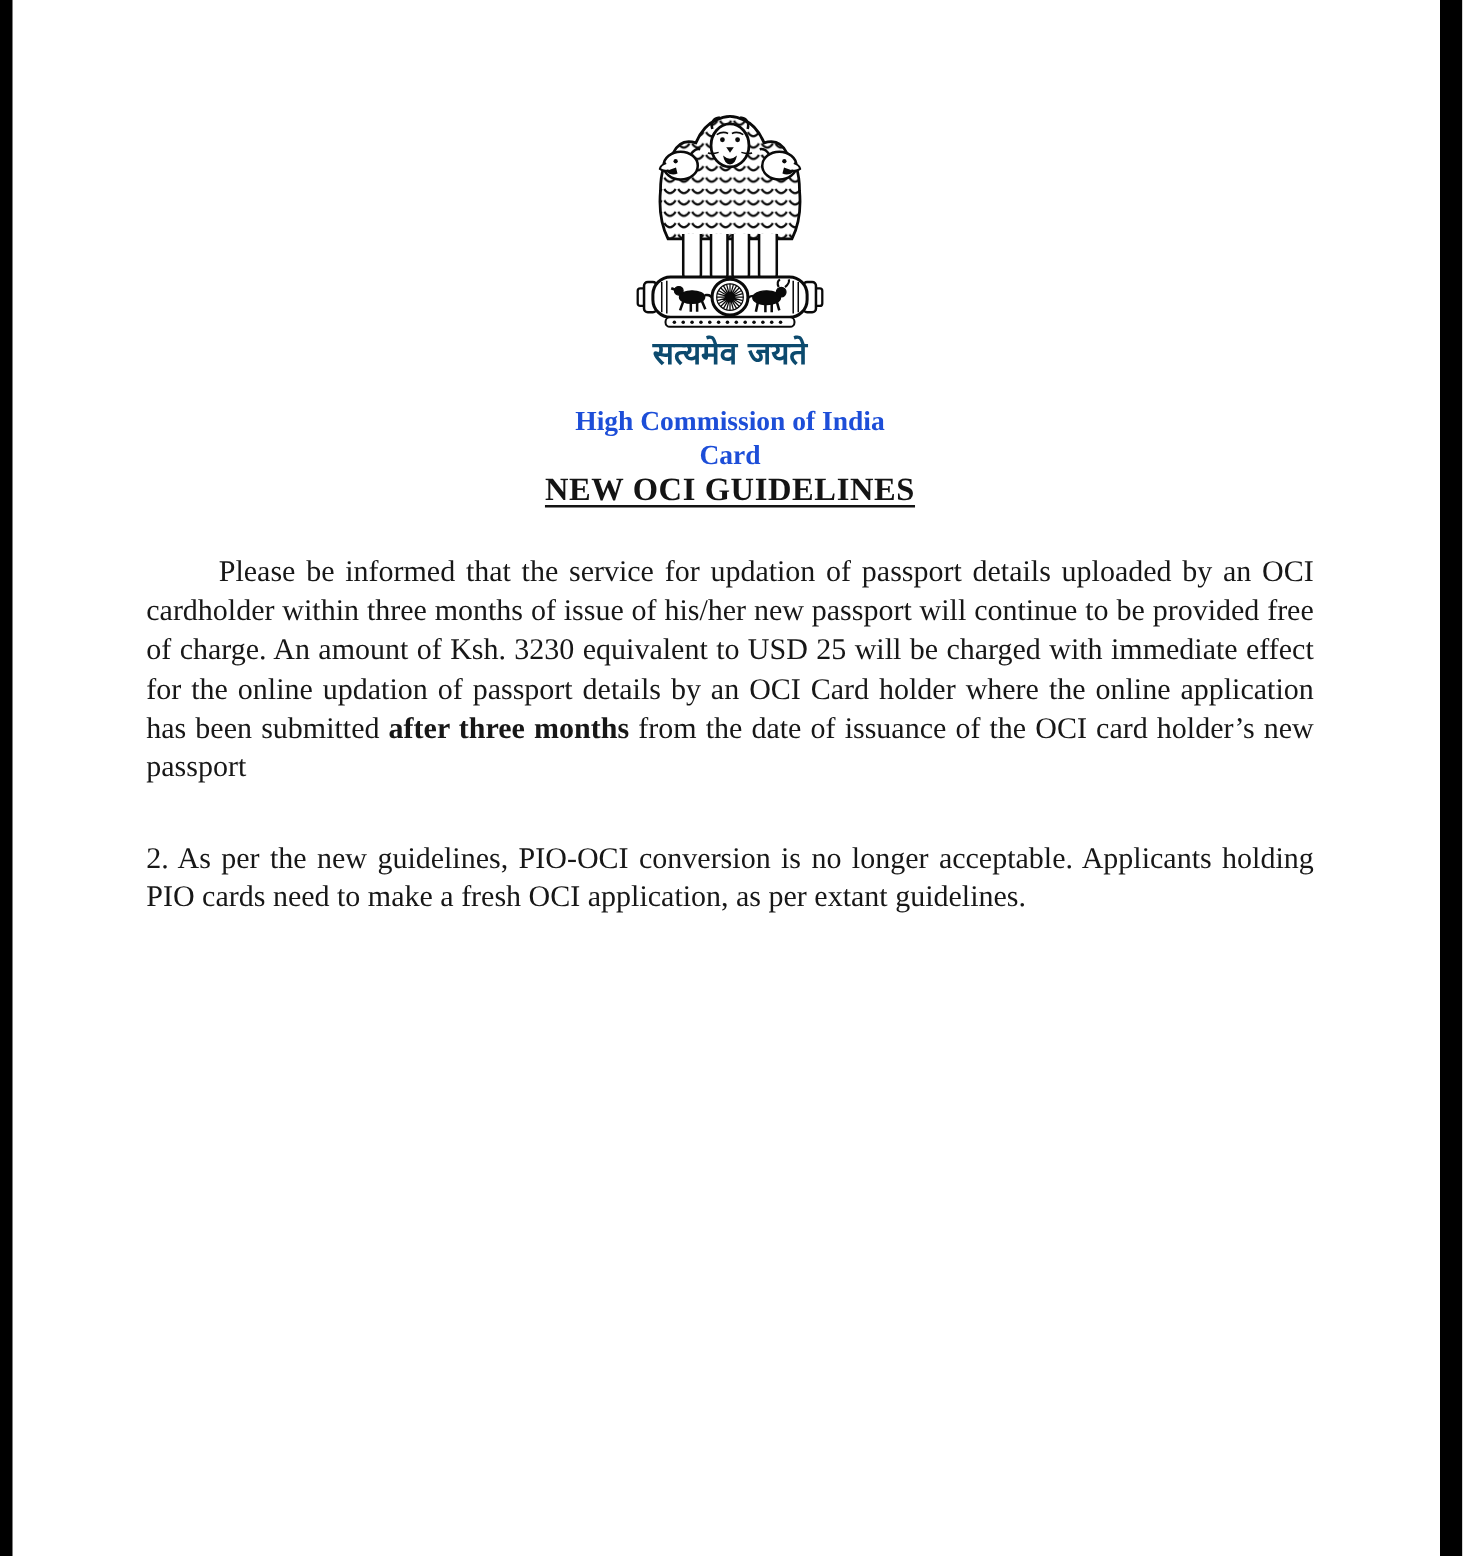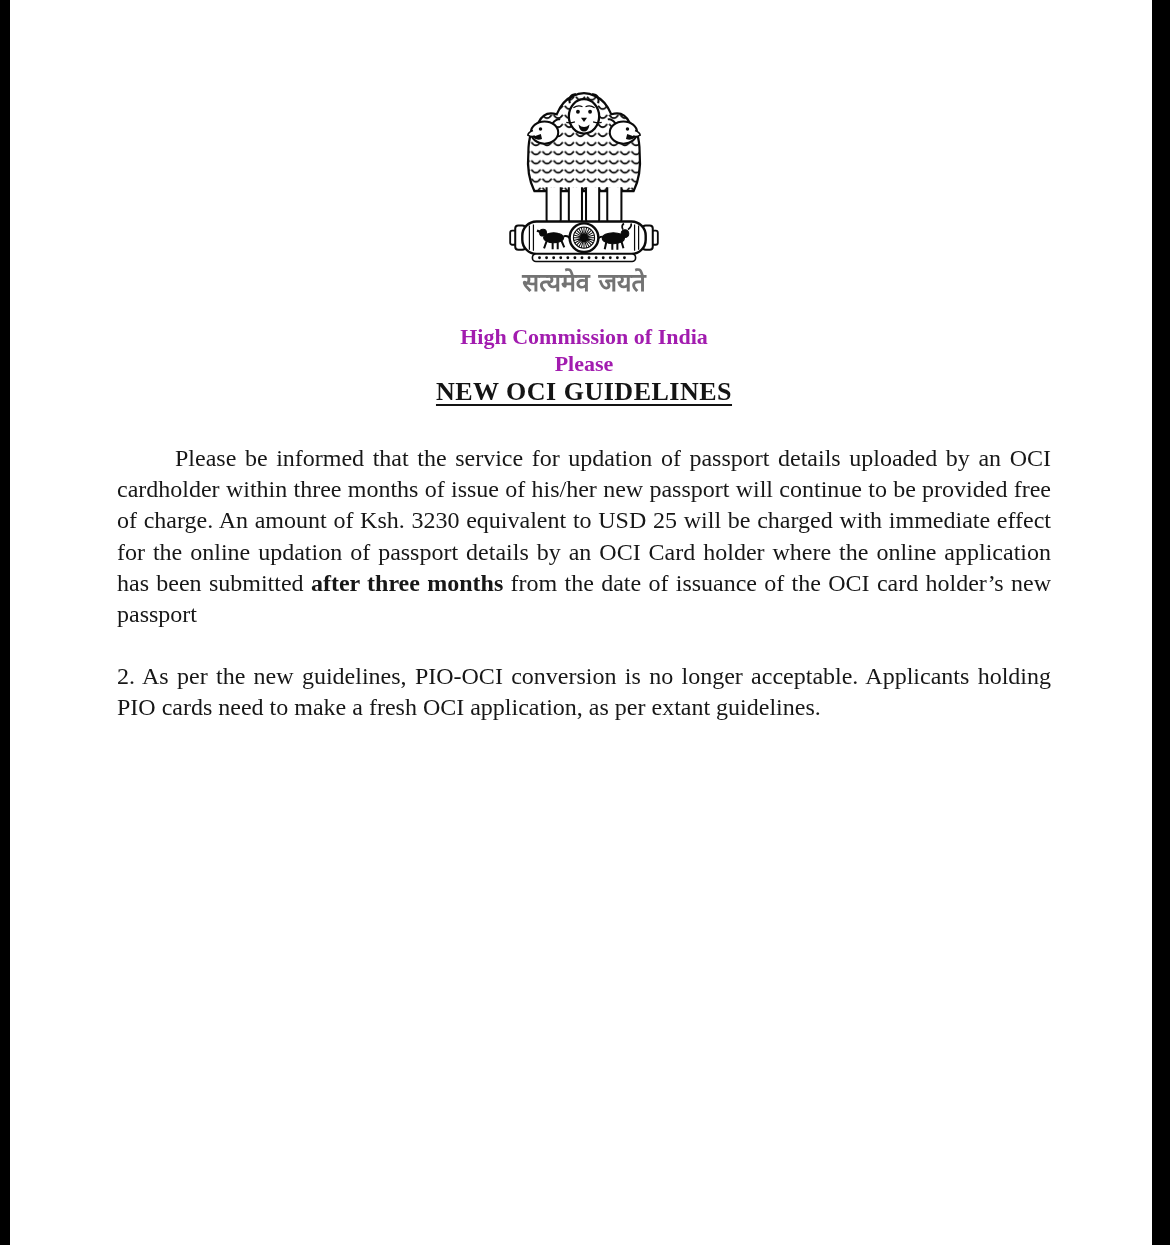--- a/index.html
+++ b/index.html
@@ -28,53 +28,53 @@
     display: flex;
     justify-content: center;
   }
   .emblem-wrap svg { display: block; }
 
   .motto {
     margin-top: 4px;
     text-align: center;
     font-size: 25px;
     font-weight: 600;
-    color: #737373;
+    color: #0c4a6e;
     font-family: "DejaVu Sans", sans-serif;
     line-height: 30px;
   }
 
   .letterhead {
     margin-top: 26px;
     text-align: center;
     font-weight: bold;
     font-size: 22px;
     line-height: 26.5px;
-    color: #a21caf;
+    color: #1d4ed8;
   }
 
   .doc-title {
     text-align: center;
     font-weight: bold;
     font-size: 26px;
     letter-spacing: 0.5px;
     text-decoration: underline;
     text-decoration-thickness: 2px;
     text-underline-offset: 4px;
     color: #141414;
   }
 
   .body-text {
     font-size: 24px;
     line-height: 31.2px;
     text-align: justify;
     color: #171717;
   }
   .para-1 { margin-top: 36px; text-indent: 58px; }
-  .para-2 { margin-top: 31px; text-indent: 0; }
+  .para-2 { margin-top: 42px; text-indent: 0; }
   .para-1 b { font-weight: bold; font-family: Liberation Serif, serif; }
 </style>
 </head>
 <body>
 
 <div class="page">
   <div class="scan-edge left"></div>
   <div class="scan-edge right"></div>
 
   <div class="content">
@@ -165,21 +165,21 @@
           <path d="M10.5 0L-10.5 0M10.14 2.72L-10.14 -2.72M9.09 5.25L-9.09 -5.25M7.42 7.42L-7.42 -7.42M5.25 9.09L-5.25 -9.09M2.72 10.14L-2.72 -10.14M0 10.5L0 -10.5M-2.72 10.14L2.72 -10.14M-5.25 9.09L5.25 -9.09M-7.42 7.42L7.42 -7.42M-9.09 5.25L9.09 -5.25M-10.14 2.72L10.14 -2.72" stroke="#0a0a0a" stroke-width="1"></path>
           <circle r="2.6" fill="#0a0a0a"></circle>
         </g>
       </svg>
     </div>
 
     <div class="motto">सत्यमेव जयते</div>
 
     <div class="letterhead">
       <div>High Commission of India</div>
-      <div>Please</div>
+      <div>Card</div>
     </div>
 
     <div class="doc-title">NEW OCI GUIDELINES</div>
 
     <p class="body-text para-1"><span>Please be informed that the service for updation of passport details uploaded by an OCI cardholder within three months of issue of his/her new passport will continue to be provided free of charge. An amount of Ksh. 3230 equivalent to USD 25 will be charged with immediate effect for the online updation of passport details by an OCI Card holder where the online application has been submitted </span><b>after three months</b><span> from the date of issuance of the OCI card holder’s new passport</span></p>
 
     <p class="body-text para-2">2. As per the new guidelines, PIO-OCI conversion is no longer acceptable. Applicants holding PIO cards need to make a fresh OCI application, as per extant guidelines.</p>
 
   </div>
 </div>

